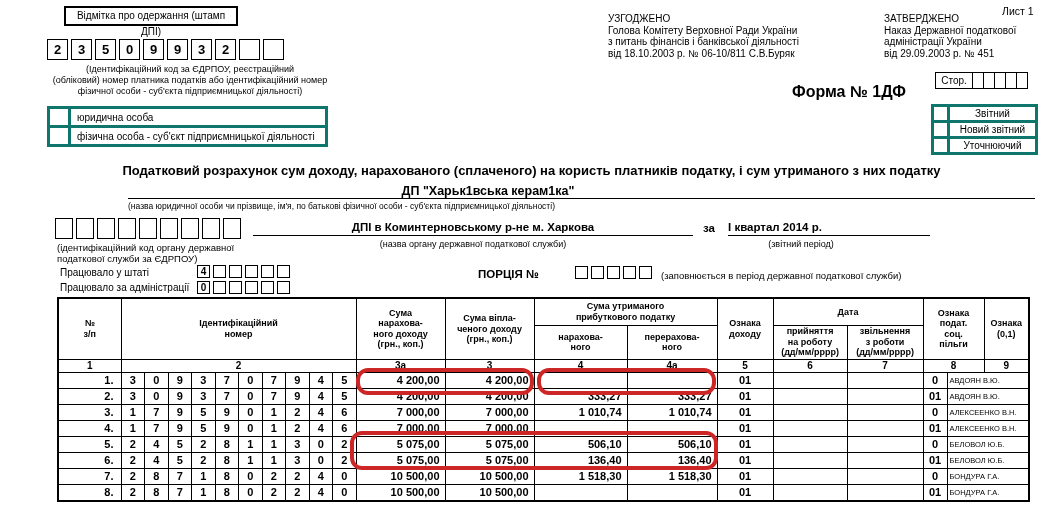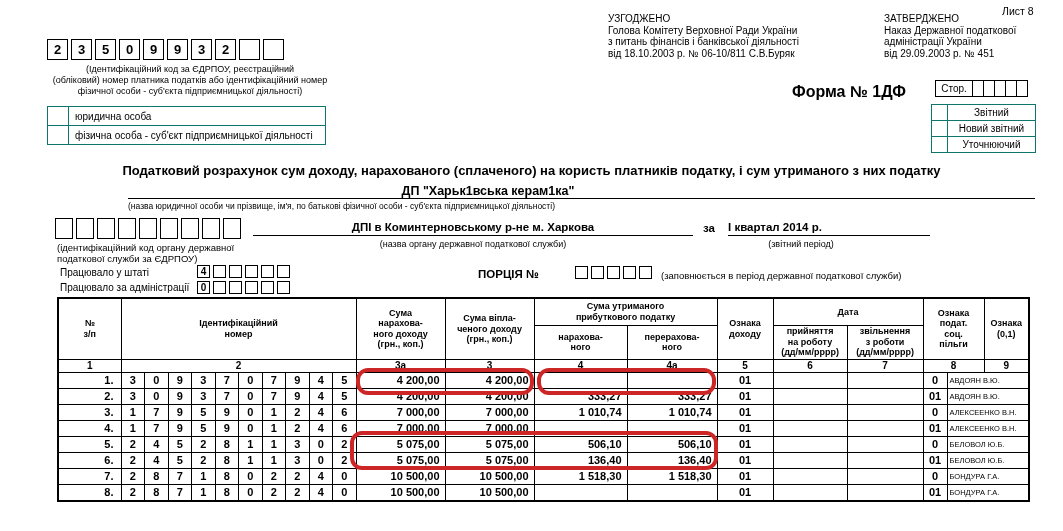--- a/index.html
+++ b/index.html
@@ -21,29 +21,29 @@
   .approved { left:884px; top:13px; width:170px; font-size:10px; line-height:11.5px; }
 
   
   .strip { display:flex; gap:3px; }
   .box { border:1.5px solid #000; background:#fff; text-align:center;
          font-weight:bold; overflow:hidden; flex:0 0 auto; }
   .code1 { left:47px; top:39px; }
   .code1 .box { width:21px; height:21px; font-size:13px; line-height:19px; }
   .code1cap { left:20px; top:64px; width:340px; font-size:9px; line-height:11px; text-align:center; }
 
-  .stor { left:935px; top:80px; display:flex;border-radius:6px; }
+  .stor { left:935px; top:72px; display:flex;border-radius:6px; }
   .stor .lbl { border:1px solid #000; width:38px; height:17px; font-size:10px;
                line-height:15px; text-align:center; }
   .stor .box { width:12px; height:17px; border:1px solid #000; margin-left:-1px; }
 
   .forma { left:792px; top:83px; font-size:16px; }
 
   table.checks { border-collapse:collapse; }
-  table.checks td { border:1px solid #0f766e; font-size:10px;margin-left:48px; }
+  table.checks td { border:3px solid #0f766e; font-size:10px;margin-left:48px; }
   .report { left:931px; top:104px; }
   .report td.check { width:16px; height:16px; }
   .report td.lab { width:88px; text-align:center; }
   .entity { left:47px; top:106px; }
   .entity td.check { width:21px; height:19px; }
   .entity td.lab { width:257px; padding-left:6px; }
 
   .maintitle { left:0; top:163px; width:1063px; font-size:13px; text-align:center; }
   .company-line { left:128px; top:182px; width:907px; height:17px; border-bottom:1.5px solid #000; }
   .company { left:128px; top:184px; width:720px; font-size:12.5px; text-align:center; }
@@ -90,22 +90,23 @@
            background:transparent; pointer-events:none; }
   .a1 { left:356px; top:368px; width:178px; height:27px; }
   .a2 { left:537px; top:368px; width:179px; height:27px; }
   .a3 { left:350px; top:431px; width:368px; height:39px; }
 </style>
 </head>
 <body>
 
 <div id="page">
 
-
-  <div class="abs sheet">Лист 8</div>
+  <div class="abs stamp">Відмітка про одержання (штамп ДПІ)</div>
+
+  <div class="abs sheet">Лист 1</div>
 
   <div class="abs agreed">
     <div>УЗГОДЖЕНО</div>
     <div>Голова Комітету Верховної Ради України</div>
     <div>з питань фінансів і банківської діяльності</div>
     <div>від 18.10.2003 р. № 06-10/811 С.В.Буряк</div>
   </div>
 
   <div class="abs approved">
     <div>ЗАТВЕРДЖЕНО</div>

